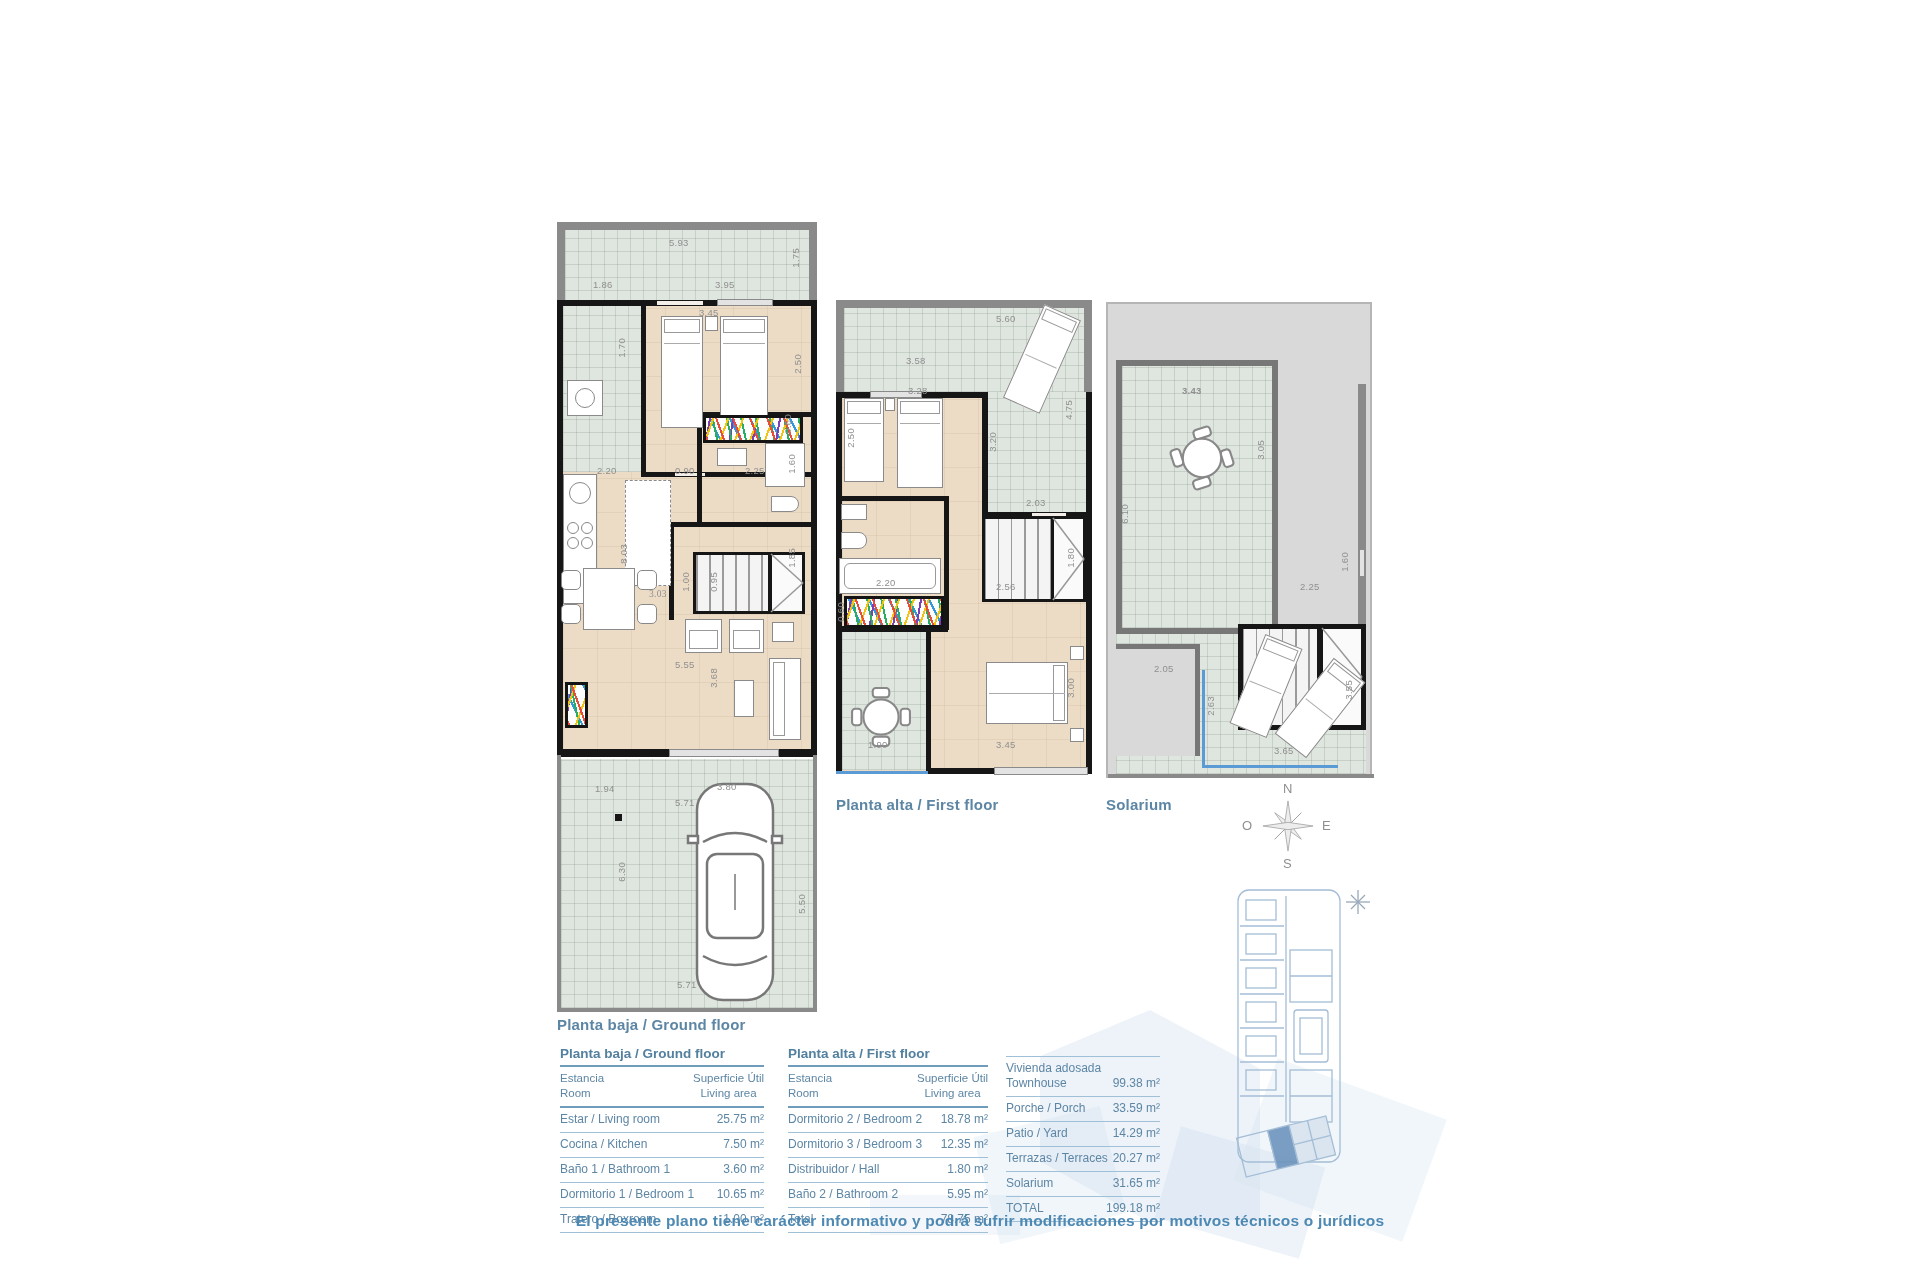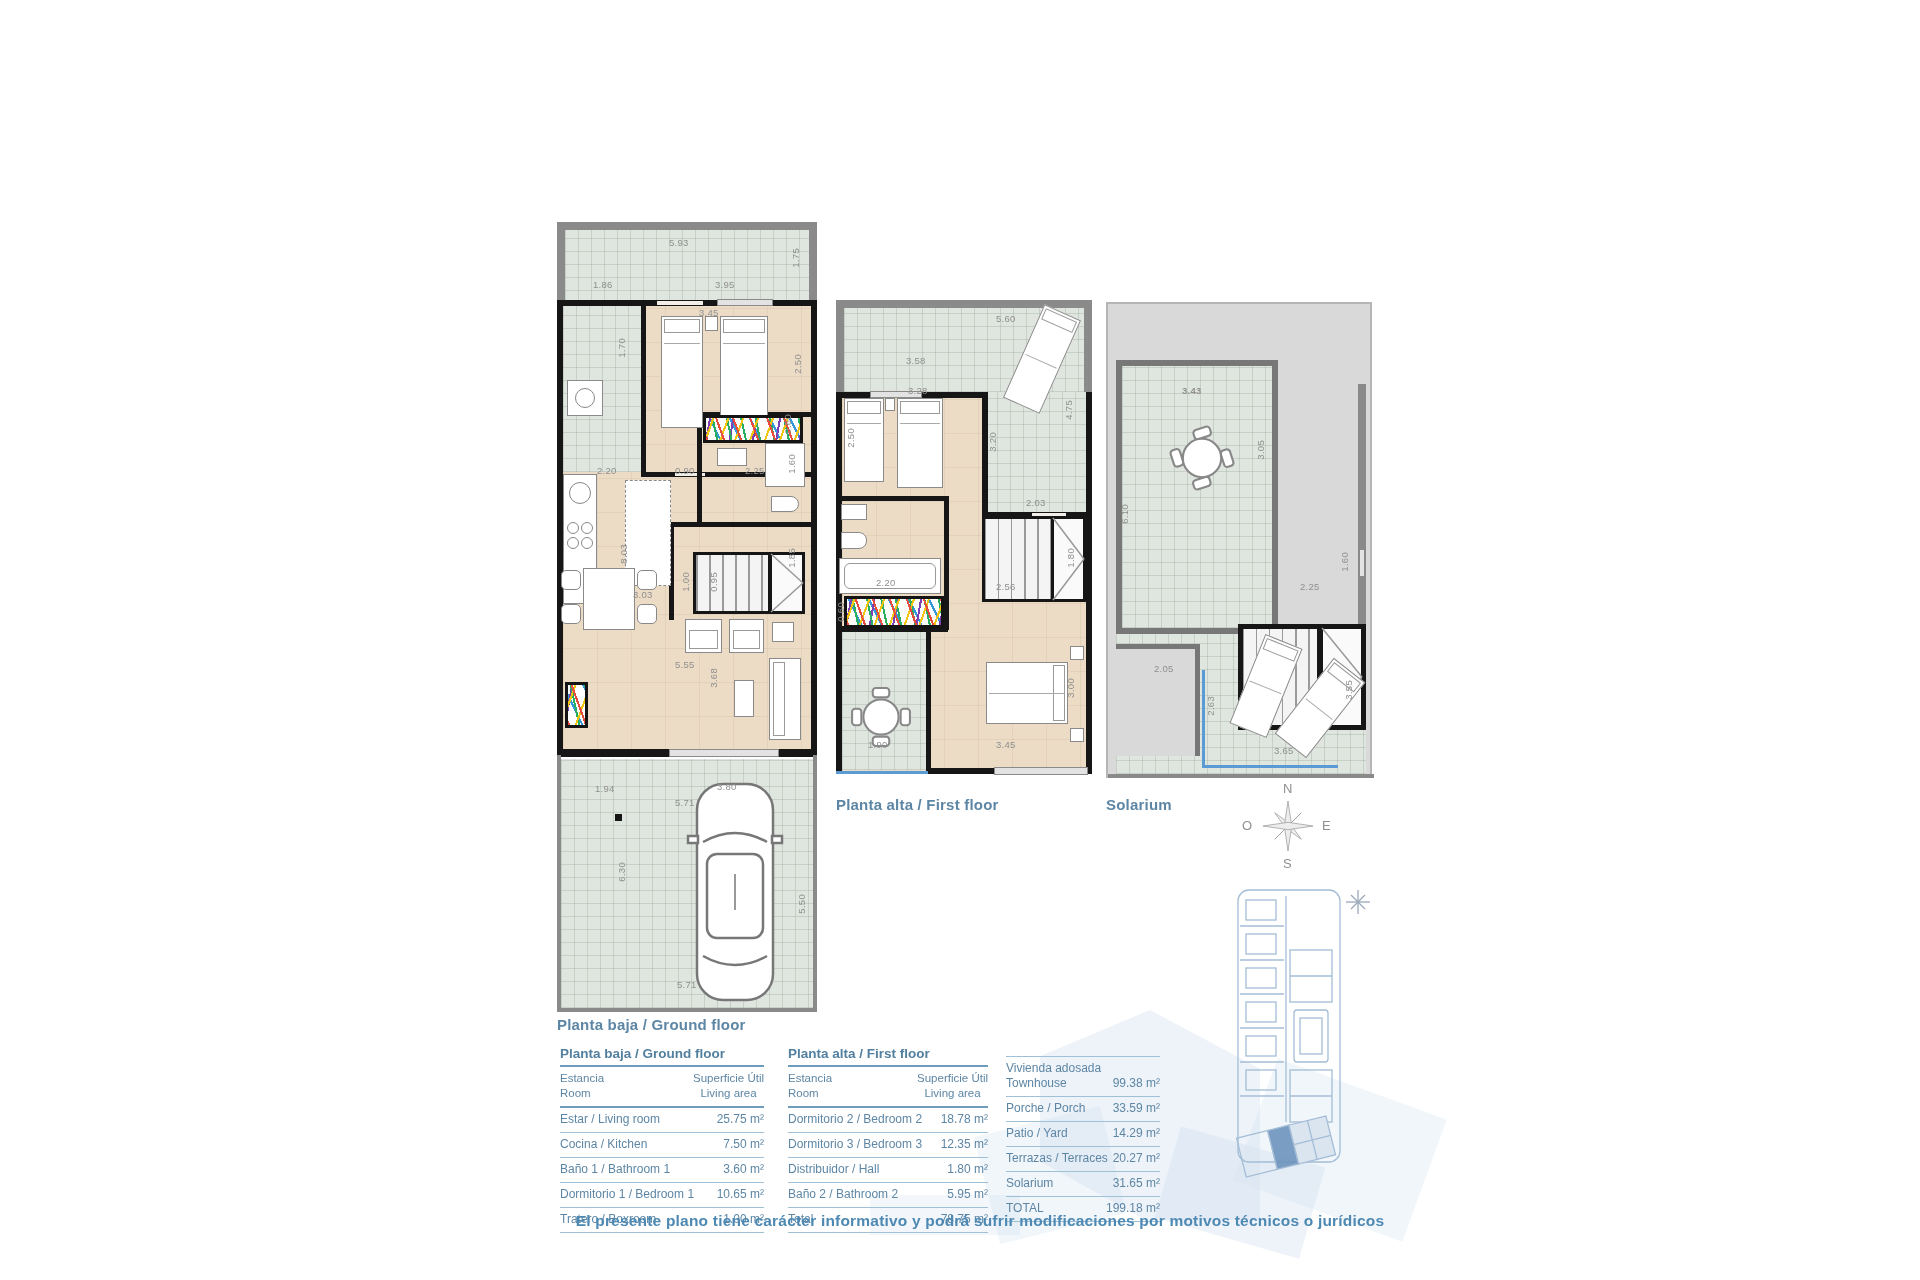--- a/index.html
+++ b/index.html
@@ -173,21 +173,21 @@
         <span class="dim v" style="left: 60px; top: 116px;">1.70</span>
         <span class="dim" style="left: 40px; top: 244px;">2.20</span>
         <span class="dim" style="left: 118px; top: 244px;">0.90</span>
         <span class="dim" style="left: 188px; top: 244px;">2.25</span>
         <span class="dim v" style="left: 230px; top: 232px;">1.60</span>
         <span class="dim v" style="left: 226px; top: 192px;">0.60</span>
         <span class="dim v" style="left: 62px; top: 322px;">8.03</span>
         <span class="dim v" style="left: 124px; top: 350px;">1.00</span>
         <span class="dim v" style="left: 152px; top: 350px;">0.95</span>
         <span class="dim v" style="left: 230px; top: 326px;">1.85</span>
-        <span class="dim" style="left: 76px; top: 368px;">3.03</span>
+        <span class="dim" style="left: 92px; top: 368px; font-family: Liberation Serif, serif;">3.03</span>
         <span class="dim" style="left: 118px; top: 438px;">5.55</span>
         <span class="dim v" style="left: 152px; top: 446px;">3.68</span>
         <span class="dim" style="left: 38px; top: 562px;">1.94</span>
         <span class="dim" style="left: 160px; top: 560px;">3.80</span>
         <span class="dim" style="left: 118px; top: 576px;">5.71</span>
         <span class="dim v" style="left: 60px; top: 640px;">6.30</span>
         <span class="dim v" style="left: 240px; top: 672px;">5.50</span>
         <span class="dim" style="left: 120px; top: 758px;">5.71</span>
       </div>
   </section>

